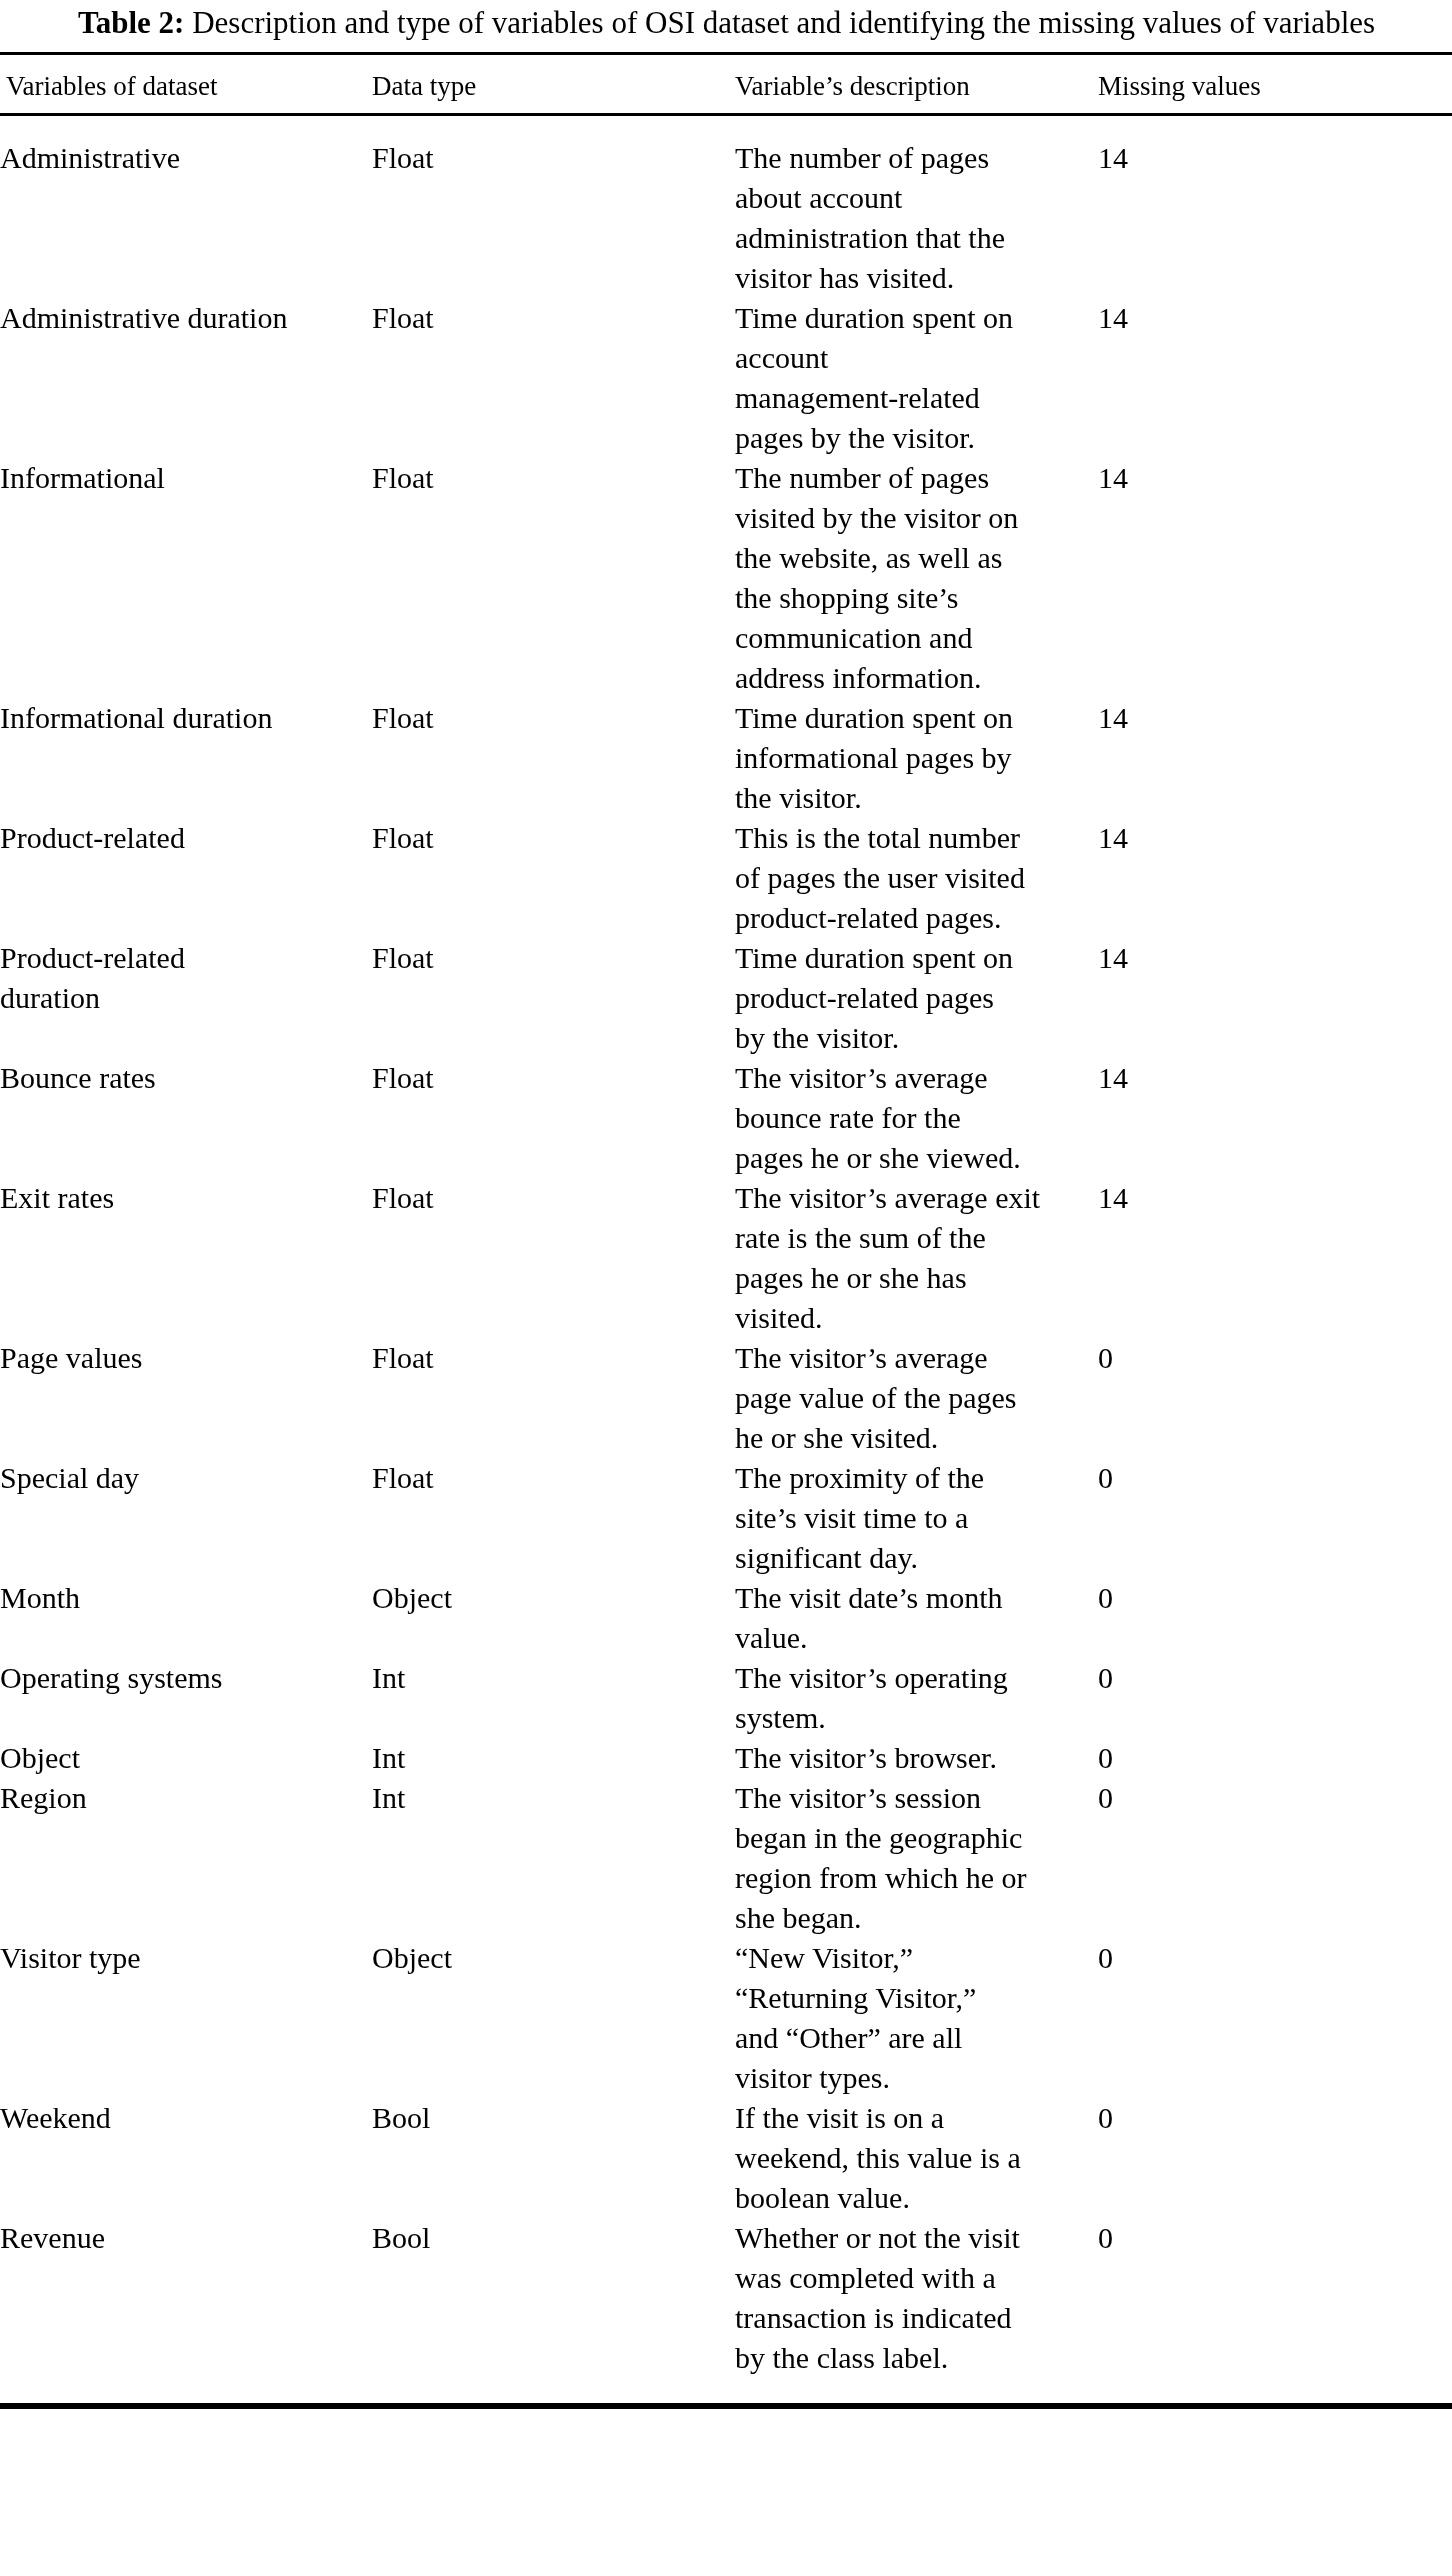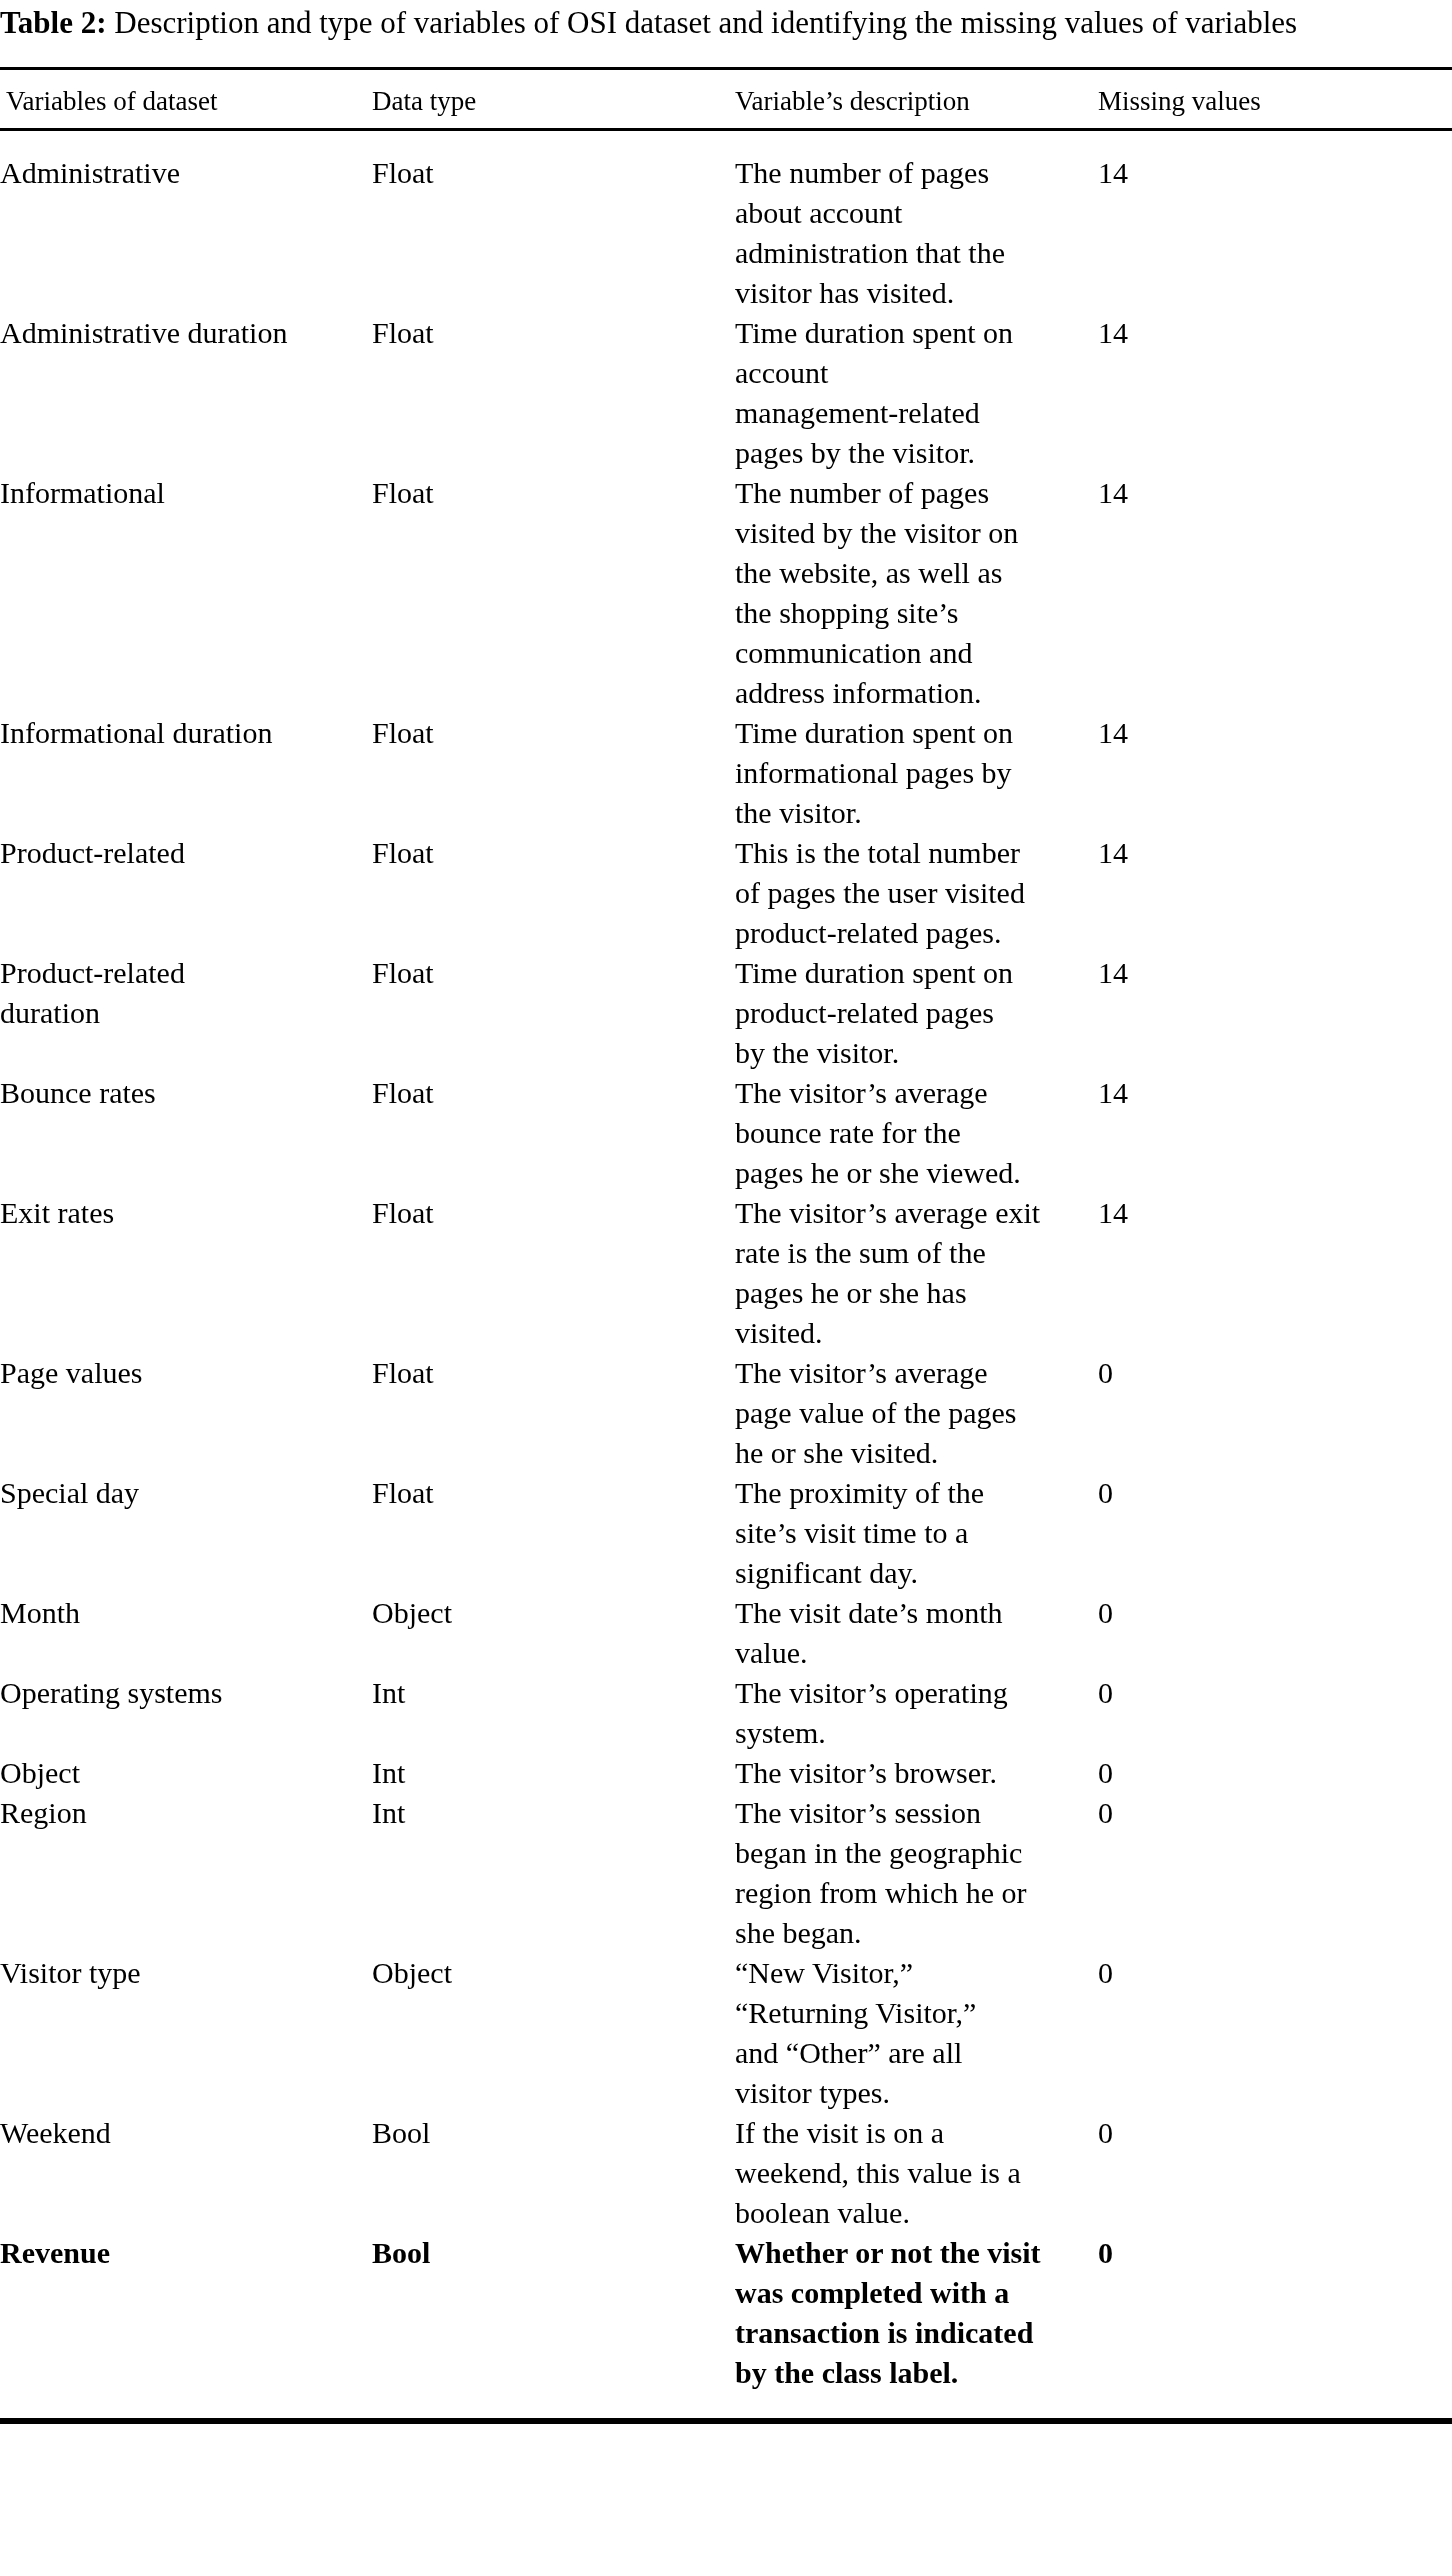--- a/index.html
+++ b/index.html
@@ -16,22 +16,23 @@
     -webkit-font-smoothing: antialiased;
   }
   .page {
     width: 1453px;
     padding-top: 4.4px;
     box-sizing: border-box;
   }
   .title {
     font-size: 31px;
     line-height: 37px;
-    margin: 0 0 26px 0;
+    margin: 0 0 11px 0;
     white-space: nowrap;
+    text-align: center;
   }
   .title .prefix {
     font-weight: bold;
   }
   table.vars-table {
     width: 1453px;
     border-collapse: collapse;
     table-layout: fixed;
     border-top: 3.7px solid #000000;
     border-bottom: 6px solid #000000;
@@ -55,21 +56,21 @@
   tbody td {
     vertical-align: top;
     padding: 0;
     font-size: 30px;
     line-height: 40px;
     white-space: pre;
     overflow: visible;
   }
   tbody td:first-child { padding-left: 0; }
   tbody tr:first-child td { padding-top: 22px; }
-  tbody tr:last-child td { padding-bottom: 25px; font-weight: bold; }
+  tbody tr:last-child td { padding-bottom: 25px; }
 </style>
 </head>
 <body>
 
 <div class="page">
   <div class="title">
     <span class="prefix">Table 2:</span><span> Description and type of variables of OSI dataset and identifying the missing values of variables</span>
   </div>
 
   <table class="vars-table">

